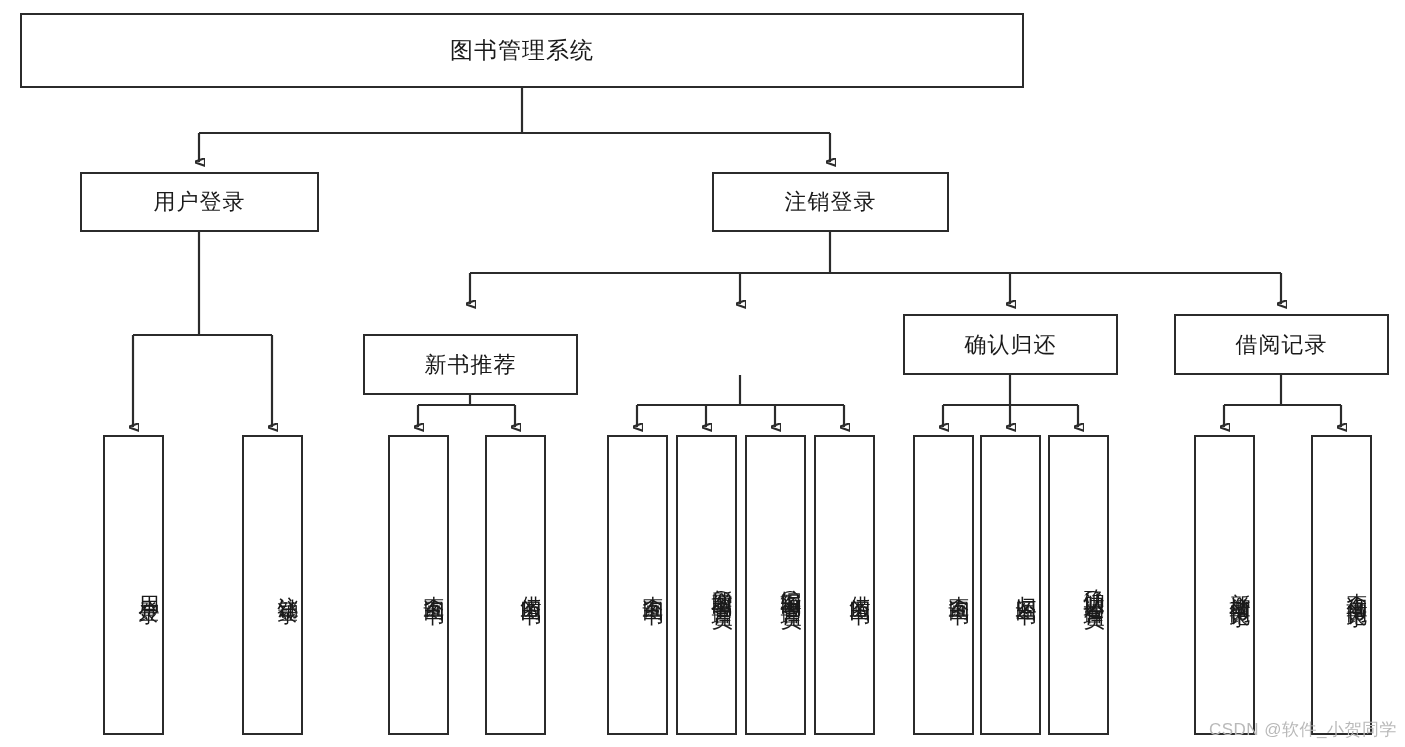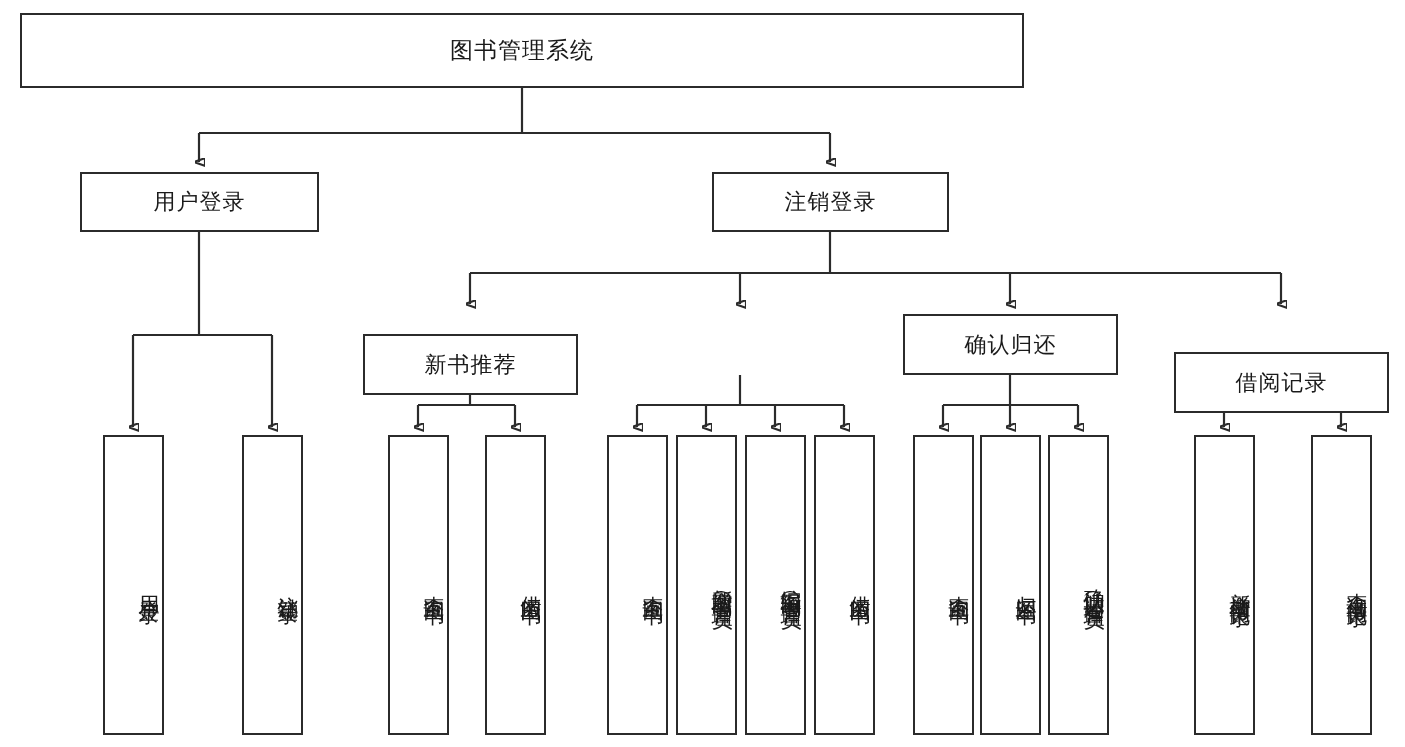--- a/index.html
+++ b/index.html
@@ -139,21 +139,21 @@
 
   <div class="node horiz" style="left:363px; top:314px; width:215px; height:61px;margin-top:20px;">
     <span>新书推荐</span>
   </div>
 
 
   <div class="node horiz" style="left:903px; top:314px; width:215px; height:61px;">
     <span>确认归还</span>
   </div>
 
-  <div class="node horiz" style="left:1174px; top:314px; width:215px; height:61px;margin-top:38px;">
+  <div class="node horiz" style="left:1174px; top:314px; width:215px; height:61px;">
     <span>借阅记录</span>
   </div>
 
   <div class="node vert" style="left:103px; top:435px; width:61px; height:300px;">
     <span>用户登录</span>
   </div>
 
   <div class="node vert" style="left:242px; top:435px; width:61px; height:300px;">
     <span>注销登录</span>
   </div>
@@ -195,14 +195,15 @@
   </div>
 
   <div class="node vert" style="left:1194px; top:435px; width:61px; height:300px;">
     <span>新增借阅记录</span>
   </div>
 
   <div class="node vert" style="left:1311px; top:435px; width:61px; height:300px;">
     <span>查询借阅记录</span>
   </div>
 
+  <div class="watermark">CSDN @软件_小贺同学</div>
 
 </div>
 
 </body></html>

